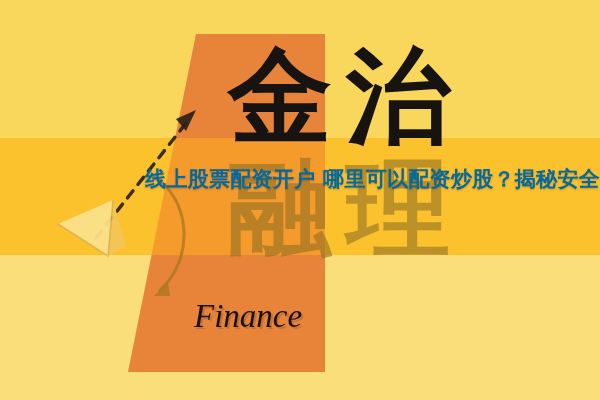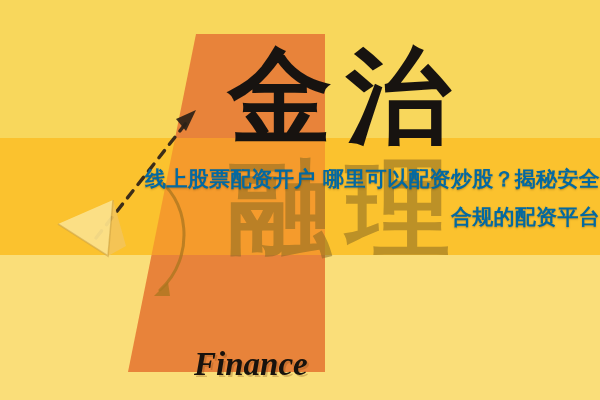--- a/index.html
+++ b/index.html
@@ -57,27 +57,26 @@
   #bg-char-jin { left: 228px; top: 44px;  font-size: 104px; }
   #bg-char-zhi { left: 346px; top: 44px;  font-size: 104px; }
   .bg-char-faded { color: #8a6a22; opacity: 0.55; }
   #bg-char-rong  { left: 228px; top: 156px; font-size: 104px; }
   #bg-char-li    { left: 346px; top: 156px; font-size: 104px; }
 
   
   .caption {
     position: absolute;
     font-family: "Liberation Serif", "DejaVu Serif", serif;
-    font-weight: 700;
+    font-weight: 400;
     font-style: italic;
     font-size: 33px;
     color: #17120d;
     text-shadow: 2px 2px 0 rgba(120, 70, 20, 0.28);
     white-space: nowrap;
-    margin-top: 48px;
   }
   #caption-finance    { left: 194px; top: 298px; }
   #caption-governance { left: 338px; top: 298px; }
 
   
   #headline {
     position: absolute;
     left: 0;
     top: 160px;
     width: 600px;
@@ -140,16 +139,15 @@
   <div class="bg-char bg-char-faded" id="bg-char-rong">融</div>
   <div class="bg-char bg-char-faded" id="bg-char-li">理</div>
 
   <div class="bg-char" id="bg-char-jin">金</div>
   <div class="bg-char" id="bg-char-zhi">治</div>
 
   <div class="caption" id="caption-finance">Finance</div>
 
   <div id="headline">
     <span class="hl-line">线上股票配资开户 哪里可以配资炒股？揭秘安全</span>
-    <span class="hl-line">合规的配资平台</span>
   </div>
 
 </div>
 
 </body></html>

